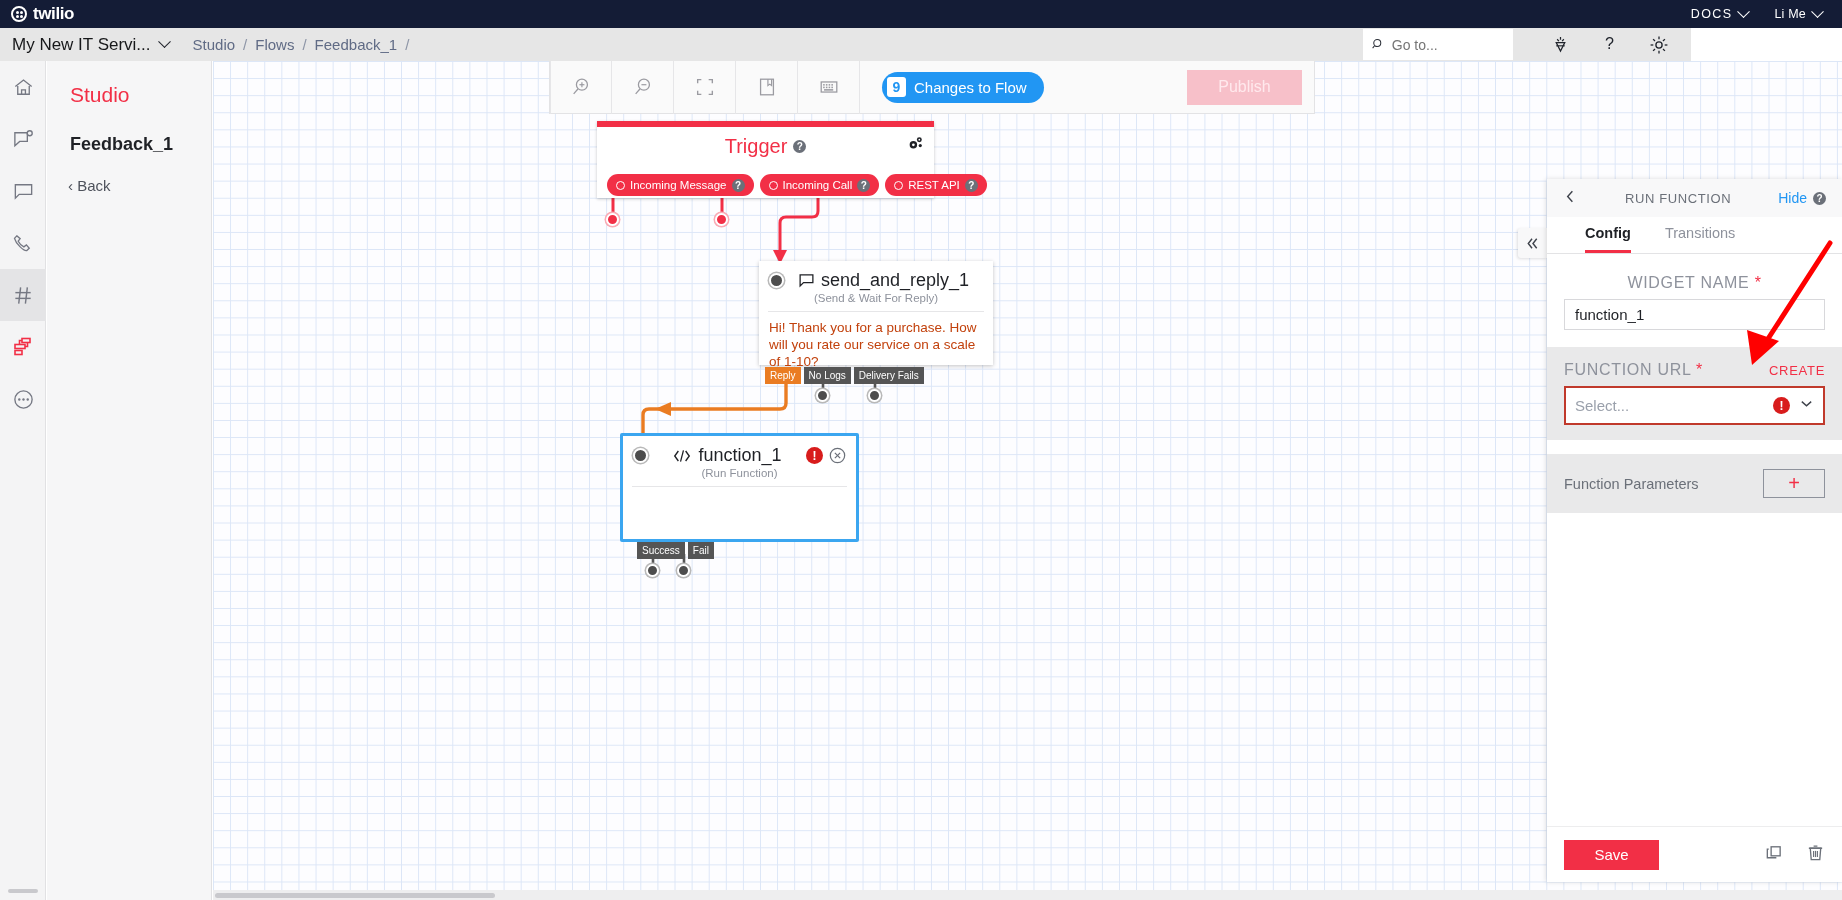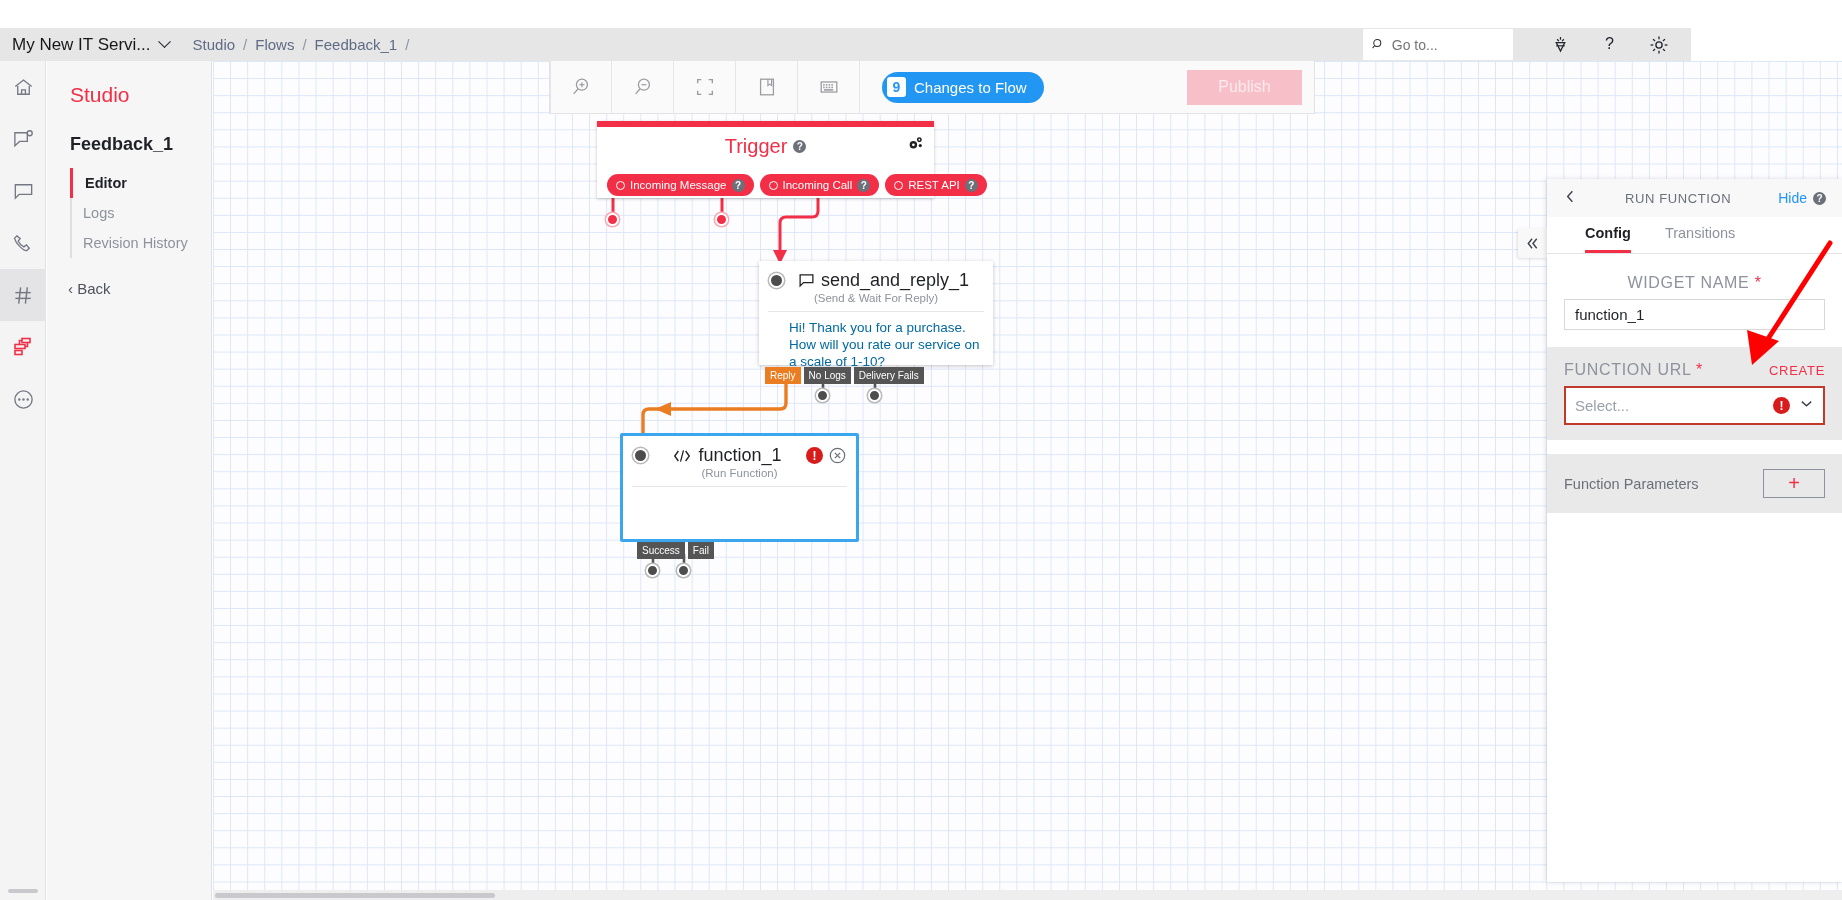--- a/index.html
+++ b/index.html
@@ -150,21 +150,21 @@
     background:#fff; border:3px solid #3ba6f0; border-radius:2px;
   }
   .w-head { display:flex; align-items:center; padding:9px 10px 0 10px; position:relative; }
   .w-dot {
     width:15px; height:15px; border-radius:50%; background:#4d4d4d;
     border:2px solid #fff; box-shadow:0 0 0 1.5px #b9b9b9; flex:none;
   }
   .w-name { font-size:18px; color:#1f2126; display:flex; align-items:center; gap:6px; margin:0 auto; }
   .w-sub { text-align:center; font-size:11.5px; color:#8e929c; margin-top:1px; }
   .w-divider { height:1px; background:#e6e6e8; margin:7px 9px 0 9px; }
-  .w-body { font-size:13.5px; color:#0369a1; line-height:1.26; padding:7px 10px 0 10px;margin-left:20px; }
+  .w-body { font-size:13.5px; color:#c2410c; line-height:1.26; padding:7px 10px 0 10px; }
   .err-badge {
     width:17px; height:17px; border-radius:50%; background:#d81c1c; color:#fff;
     font-size:12px; font-weight:bold; display:flex; align-items:center; justify-content:center;
   }
   .close-x { width:17px; height:17px; color:#6b7079; }
 
   .out-labels { position:absolute; display:flex; gap:3px; }
   .out-lbl {
     background:#555; color:#fff; font-size:10px; padding:3px 5px; white-space:nowrap;
   }
@@ -228,20 +228,41 @@
   .annot-arrow { position:absolute; right:0; top:235px; width:120px; height:140px; pointer-events:none; }
   .scroll-h { position:absolute; left:213px; bottom:0; right:0; height:10px; background:#eeeeef; }
   .scroll-h i { position:absolute; left:2px; top:3px; width:280px; height:5px; background:#c9c9cd; border-radius:3px; }
   .rail-scroll { position:absolute; left:8px; bottom:7px; width:30px; height:4px; background:#c9c9cd; border-radius:2px; }
 </style>
 </head>
 <body>
 
 <div id="app">
 
+  <div class="topbar">
+    <div class="brand">
+      <span class="brand-mark">
+          <i></i>
+          <i></i>
+          <i></i>
+          <i></i>
+        </span>
+      <span class="brand-text">twilio</span>
+    </div>
+    <div class="topbar-right">
+      <div class="tb-item">
+        <span>DOCS</span>
+        <span class="caret-d"></span>
+      </div>
+      <div class="tb-item nospace">
+        <span>Li Me</span>
+        <span class="caret-d"></span>
+      </div>
+    </div>
+  </div>
 
   <div class="crumbbar">
     <div class="acct">
       <span class="acct-name">My New IT Servi...</span>
       <span class="caret-dk"></span>
     </div>
     <div class="crumbs">
       <a href="#">Studio</a>
       <span class="sep">/</span>
       <a href="#">Flows</a>
@@ -336,25 +357,20 @@
         <circle cx="12" cy="12" r="1.25" fill="#757883"></circle>
         <circle cx="16.4" cy="12" r="1.25" fill="#757883"></circle>
       </svg>
     </div>
     <div class="rail-scroll"></div>
   </div>
 
   <div class="sidebar">
     <div class="studio-title">Studio</div>
     <div class="flow-name">Feedback_1</div>
-    <div class="subnav">
-      <div class="sn active">Editor</div>
-      <div class="sn">Logs</div>
-      <div class="sn">Revision History</div>
-    </div>
     <div class="back-link">
       <span>‹</span>
       <span>Back</span>
     </div>
   </div>
 
   <div class="canvas">
 
     <div class="toolbar">
       <div class="tool-btn">
@@ -575,20 +591,42 @@
         </div>
       </div>
 
       <div class="params-grp">
         <div class="params-row">
           <span class="params-lbl">Function Parameters</span>
           <span class="plus-btn">+</span>
         </div>
       </div>
     </div>
+    <div class="panel-foot">
+      <div class="save-btn">Save</div>
+      <div class="foot-icons">
+        <span>
+          <svg width="19" height="19" viewBox="0 0 20 20">
+            <rect x="7.5" y="4" width="9.5" height="9.5" fill="none" stroke="#6b7079" stroke-width="1.4"></rect>
+            <path d="M5 6.5H3.5v9H13" fill="none" stroke="#6b7079" stroke-width="1.4"></path>
+          </svg>
+        </span>
+        <span>
+          <svg width="19" height="19" viewBox="0 0 20 20">
+            <path d="M4.5 5.5h11l-1 12h-9z" fill="none" stroke="#6b7079" stroke-width="1.4"></path>
+            <path d="M3 5.5h14M8 3.2h4" fill="none" stroke="#6b7079" stroke-width="1.4"></path>
+            <g stroke="#6b7079" stroke-width="1.2">
+              <line x1="8" y1="8.3" x2="8" y2="14.8"></line>
+              <line x1="10" y1="8.3" x2="10" y2="14.8"></line>
+              <line x1="12" y1="8.3" x2="12" y2="14.8"></line>
+            </g>
+          </svg>
+        </span>
+      </div>
+    </div>
   </div>
 
   <svg class="annot-arrow" viewBox="0 0 120 140">
     <line x1="108" y1="8" x2="42" y2="110" stroke="#ff0000" stroke-width="5" stroke-linecap="round"></line>
     <path d="M30 130 L25 95 L57 106 Z" fill="#ff0000"></path>
   </svg>
 
 </div>
 
 </body></html>

